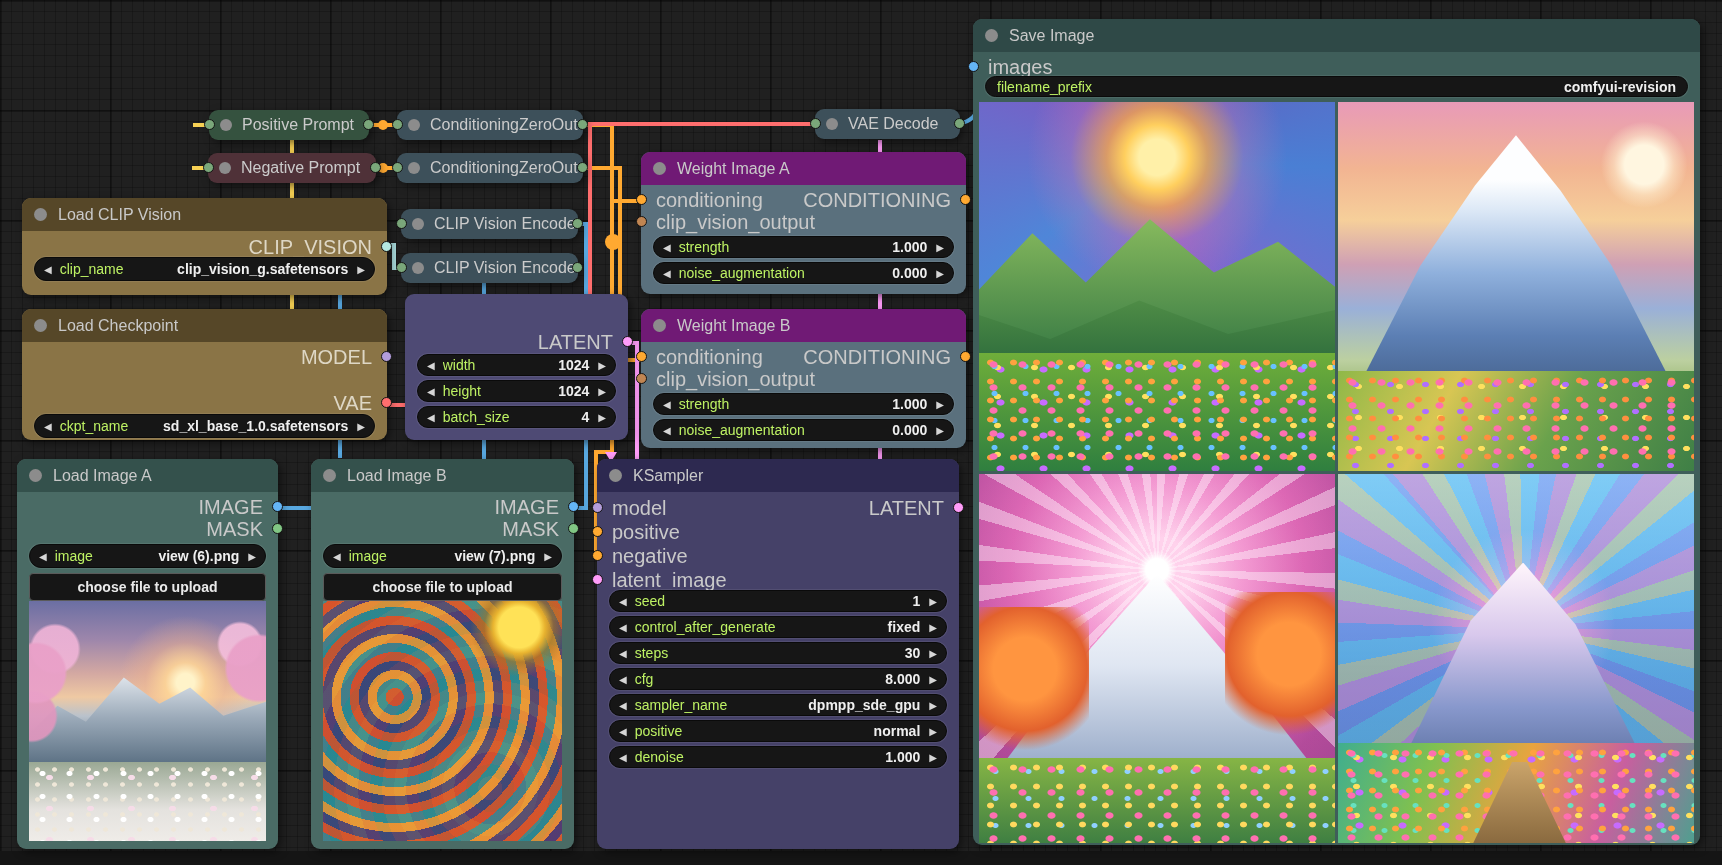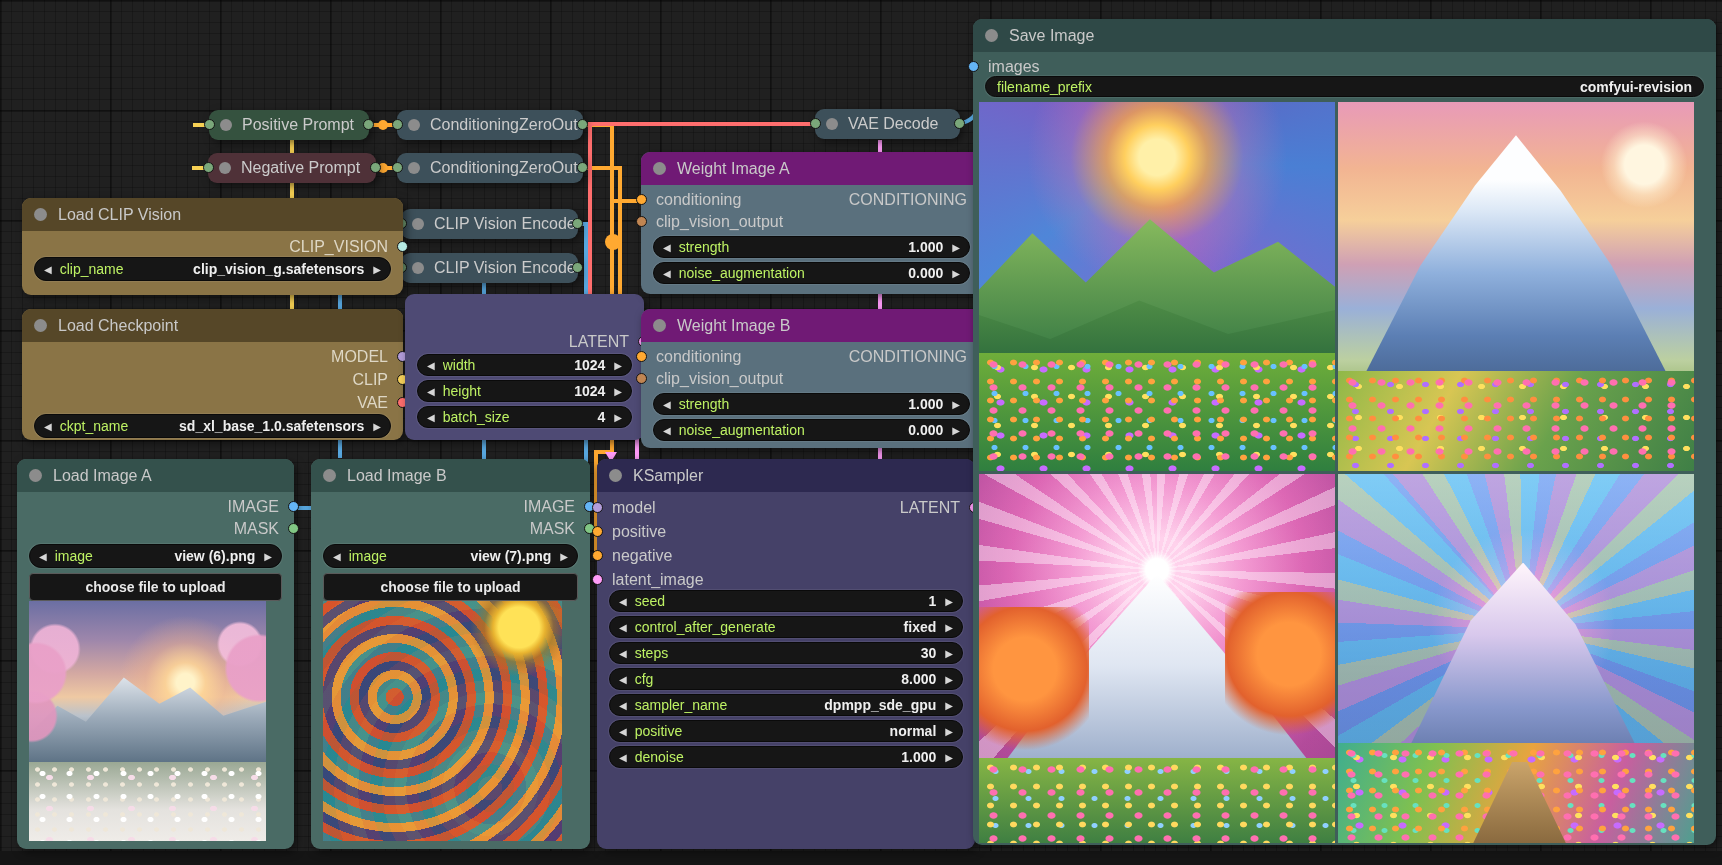--- a/index.html
+++ b/index.html
@@ -9,32 +9,32 @@
     background-color:#202020;
     background-image:
       linear-gradient(rgba(0,0,0,.22) 1px, transparent 1px),
       linear-gradient(90deg, rgba(0,0,0,.22) 1px, transparent 1px),
       linear-gradient(rgba(0,0,0,.30) 2px, transparent 2px),
       linear-gradient(90deg, rgba(0,0,0,.30) 2px, transparent 2px);
     background-size:11px 11px,11px 11px,110px 110px,110px 110px;
   }
   #wires{position:absolute;left:0;top:0;z-index:1;}
   #wires path{fill:none;stroke-width:4;}
-  .node{position:absolute;z-index:2;border-radius:9px;box-shadow:3px 3px 9px rgba(0,0,0,.5);padding-left:16px;}
+  .node{position:absolute;z-index:2;border-radius:9px;box-shadow:3px 3px 9px rgba(0,0,0,.5);}
   .nhead{position:absolute;top:0;left:0;right:0;height:33px;border-radius:9px 9px 0 0;
     display:flex;align-items:center;padding:0 12px;box-sizing:border-box;
     color:#c9c9c9;font-size:16px;white-space:nowrap;}
   .cdot{width:13px;height:13px;border-radius:50%;background:#8c8c8c;margin-right:11px;flex:0 0 auto;}
   .collapsed{height:30px;border-radius:9px;display:flex;align-items:center;padding:0 11px;
     box-sizing:border-box;color:#cbcbcb;font-size:16px;white-space:nowrap;}
   .collapsed .cdot{width:12px;height:12px;margin-right:10px;}
   .edot{position:absolute;width:11px;height:11px;border-radius:50%;border:1px solid #141414;box-sizing:border-box;top:9px;}
   .edot.l{left:-5px}.edot.r{right:-5px}
   .iorow{position:absolute;left:0;right:0;height:22px;display:flex;align-items:center;
-    font-size:16px;color:#c9c9c9;}
+    font-size:20px;color:#c9c9c9;}
   .iorow .dot{position:absolute;width:11px;height:11px;border-radius:50%;border:1px solid #141414;box-sizing:border-box;top:5px;}
   .iorow .dot.l{left:-5px}.iorow .dot.r{right:-5px}
   .iorow .lab{margin-left:15px;}
   .iorow .rlab{margin-left:auto;margin-right:15px;}
   .brown .iorow .rlab{color:#ded7c5;}
   .pill{position:absolute;left:12px;right:12px;height:22px;background:#161616;
     border:1px solid #0a0a0a;box-shadow:0 0 0 1px rgba(255,255,255,.07);
     border-radius:12px;display:flex;align-items:center;padding:0 9px;box-sizing:border-box;
     font-size:14px;white-space:nowrap;overflow:hidden;}
   .pill .arr{color:#d6d6d6;font-size:10px;flex:0 0 auto;}
@@ -237,24 +237,20 @@
 
 <div class="node brown" style="left:22px;top:309px;width:365px;height:131px;">
   <div class="nhead">
       <span class="cdot"></span>
       <span>Load Checkpoint</span>
     </div>
   <div class="iorow" style="top:37px;">
     <span class="rlab">MODEL</span>
     <span class="dot r" style="background: rgb(179, 157, 219);"></span>
   </div>
-  <div class="iorow" style="top:60px;">
-    <span class="rlab">CLIP</span>
-    <span class="dot r" style="background: rgb(246, 208, 90);"></span>
-  </div>
   <div class="iorow" style="top:83px;">
     <span class="rlab">VAE</span>
     <span class="dot r" style="background: rgb(255, 110, 110);"></span>
   </div>
   <div class="pill" style="top:105px;height:24px;">
     <span class="arr">◀</span>
     <span class="wlabel">ckpt_name</span>
     <span class="wvalue">sd_xl_base_1.0.safetensors</span>
     <span class="arr">▶</span>
   </div>

